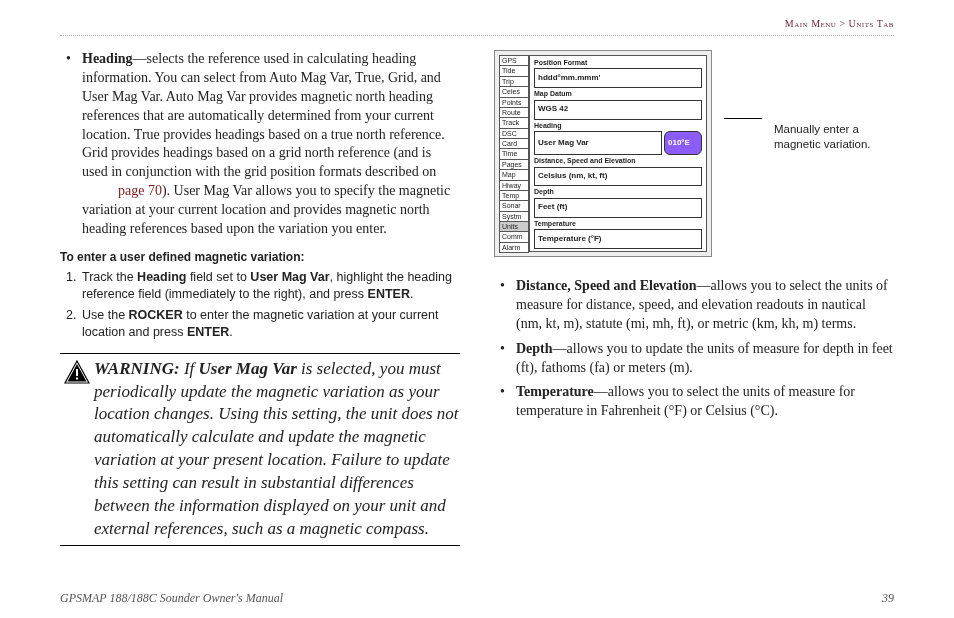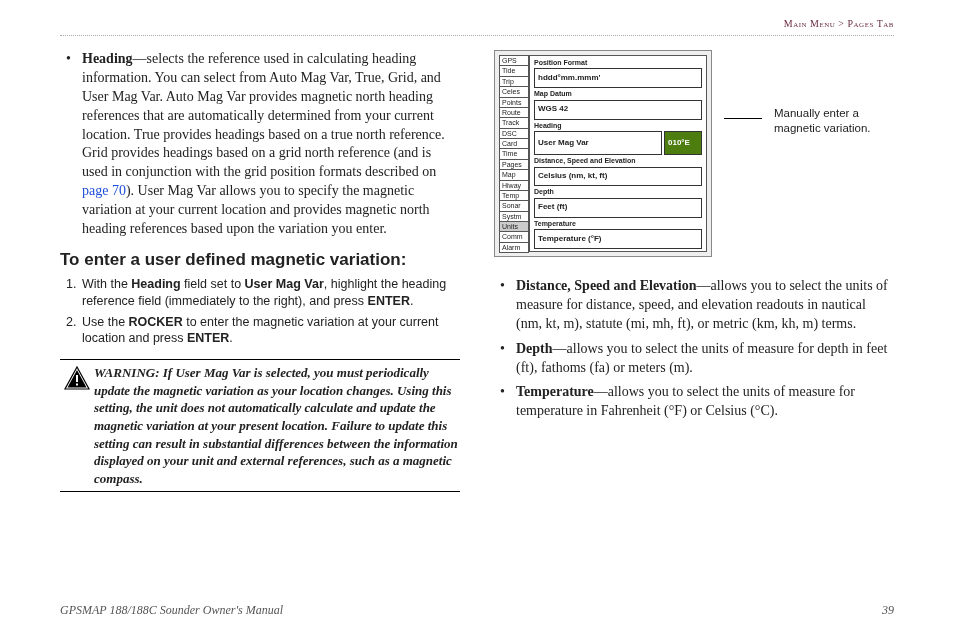--- a/index.html
+++ b/index.html
@@ -28,75 +28,75 @@
     margin-bottom: 14px;
   }
   .cols {
     display: flex;
     gap: 34px;
   }
   .col { flex: 1; line-height: 1.35; }
   .bullet { display: flex; margin-bottom: 6px; }
   .bul { width: 22px; padding-left: 6px; }
   .bul-body { flex: 1; }
-  .link { color: #1d4ed8; }
-  .steps-title { font-family: Arial, Helvetica, sans-serif; font-weight: bold; font-size: 17px; margin-top: 10px; margin-bottom: 4px; }
+  .link { color: #7f1d1d; margin-left: 36px; }
+  .steps-title { font-family: Arial, Helvetica, sans-serif; font-weight: bold; font-size: 12px; margin-top: 10px; margin-bottom: 4px; }
   .step { display: flex; font-family: Arial, Helvetica, sans-serif; font-size: 12.5px; margin-top: 4px; line-height: 1.35; }
   .step-num { width: 22px; padding-left: 6px; }
   .step-body { flex: 1; }
   .warning-box { border-top: 1px solid #000; border-bottom: 1px solid #000; margin-top: 12px; display: flex; padding: 4px 0; }
   .warning-icon { width: 34px; display:flex; align-items:flex-start; justify-content:center; padding-top:2px; }
-  .warning-body { flex: 1; font-style: italic; line-height: 1.35; font-size: 13px; font-weight: bold; }
+  .warning-body { flex: 1; font-style: italic; line-height: 1.35; font-size: 17px; }
   .screenshot-row { display: flex; align-items: flex-start; gap: 12px; margin-bottom: 20px; }
   .screenshot {
     width: 218px; height: 207px;
     background: #eee;
     border: 1px solid #888;
     padding: 4px;
     font-family: Arial, sans-serif;
     font-size: 8px;
     display: flex;
   }
   .screenshot-tabs { width: 30px; display:flex; flex-direction:column; }
   .tab { border: 1px solid #555; background:#fff; margin-bottom:-1px; padding:1px 2px; font-size:7px; line-height:1.1; height:12.5px; overflow:hidden; }
   .tab.sel { background:#ccc; }
   .screenshot-fields { flex:1; background:#fff; border:1px solid #555; padding:2px 4px; display:flex; flex-direction:column; gap:1px;}
   .flabel{ font-size:7px; font-weight:bold; }
   .fval{ border:1px solid #333; padding:1px 3px; font-size:8px; font-weight:bold; background:#fff; height:24px; display:flex; align-items:center;}
-  .fval.sel{ background:#4d7c0f; color:#fff;}
+  .fval.sel{ background:#8b5cf6; color:#fff;border-radius:6px;}
   .callout-line { width: 38px; border-top:1px solid #000; margin-top:68px; }
-  .callout-text { font-family: Arial, Helvetica, sans-serif; font-size:11.5px; line-height:1.3; width:120px; margin-top:56px; }
-  .footer { position:absolute; bottom:0; left:60px; right:60px; display:flex; justify-content:space-between; font-style:italic; color:#555; font-size:12px;gap:15px; }
+  .callout-text { font-family: Arial, Helvetica, sans-serif; font-size:11.5px; line-height:1.3; width:120px; margin-top:72px; }
+  .footer { position:absolute; bottom:12px; left:60px; right:60px; display:flex; justify-content:space-between; font-style:italic; color:#555; font-size:12px;gap:15px; }
 </style>
 </head>
 <body>
 
 <div class="header">
   <span>Main Menu</span>
   <span>&gt;</span>
-  <span>Pages Tab</span>
+  <span>Units Tab</span>
 </div>
 <div class="sep"></div>
 
 <div class="cols">
 
   <div class="col">
     <div class="bullet">
       <div class="bul">•</div>
       <div class="bul-body">
         <b>Heading</b><span>—</span><span>selects the reference used in calculating heading information. You can select from Auto Mag Var, True, Grid, and User Mag Var. Auto Mag Var provides magnetic north heading references that are automatically determined from your current location. True provides headings based on a true north reference. Grid provides headings based on a grid north reference (and is used in conjunction with the grid position formats described on </span><span class="link">page 70</span><span>). User Mag Var allows you to specify the magnetic variation at your current location and provides magnetic north heading references based upon the variation you enter.</span>
       </div>
     </div>
 
     <div class="steps-title">To enter a user defined magnetic variation:</div>
 
     <div class="step">
       <div class="step-num">1.</div>
       <div class="step-body">
-        <span>With the </span><b>Heading</b><span> field set to </span><b>User Mag Var</b><span>, highlight the heading reference field (immediately to the right), and press </span><b>ENTER</b><span>.</span>
+        <span>Track the </span><b>Heading</b><span> field set to </span><b>User Mag Var</b><span>, highlight the heading reference field (immediately to the right), and press </span><b>ENTER</b><span>.</span>
       </div>
     </div>
 
     <div class="step">
       <div class="step-num">2.</div>
       <div class="step-body">
         <span>Use the </span><b>ROCKER</b><span> to enter the magnetic variation at your current location and press </span><b>ENTER</b><span>.</span>
       </div>
     </div>
 
@@ -164,21 +164,21 @@
     <div class="bullet">
       <div class="bul">•</div>
       <div class="bul-body">
         <b>Distance, Speed and Elevation</b><span>—</span><span>allows you to select the units of measure for distance, speed, and elevation readouts in nautical (nm, kt, m), statute (mi, mh, ft), or metric (km, kh, m) terms.</span>
       </div>
     </div>
 
     <div class="bullet">
       <div class="bul">•</div>
       <div class="bul-body">
-        <b>Depth</b><span>—</span><span>allows you to select the units of measure for depth in feet (ft), fathoms (fa) or meters (m).</span>
+        <b>Depth</b><span>—</span><span>allows you to update the units of measure for depth in feet (ft), fathoms (fa) or meters (m).</span>
       </div>
     </div>
 
     <div class="bullet">
       <div class="bul">•</div>
       <div class="bul-body">
         <b>Temperature</b><span>—</span><span>allows you to select the units of measure for temperature in Fahrenheit (°F) or Celsius (°C).</span>
       </div>
     </div>
   </div>

